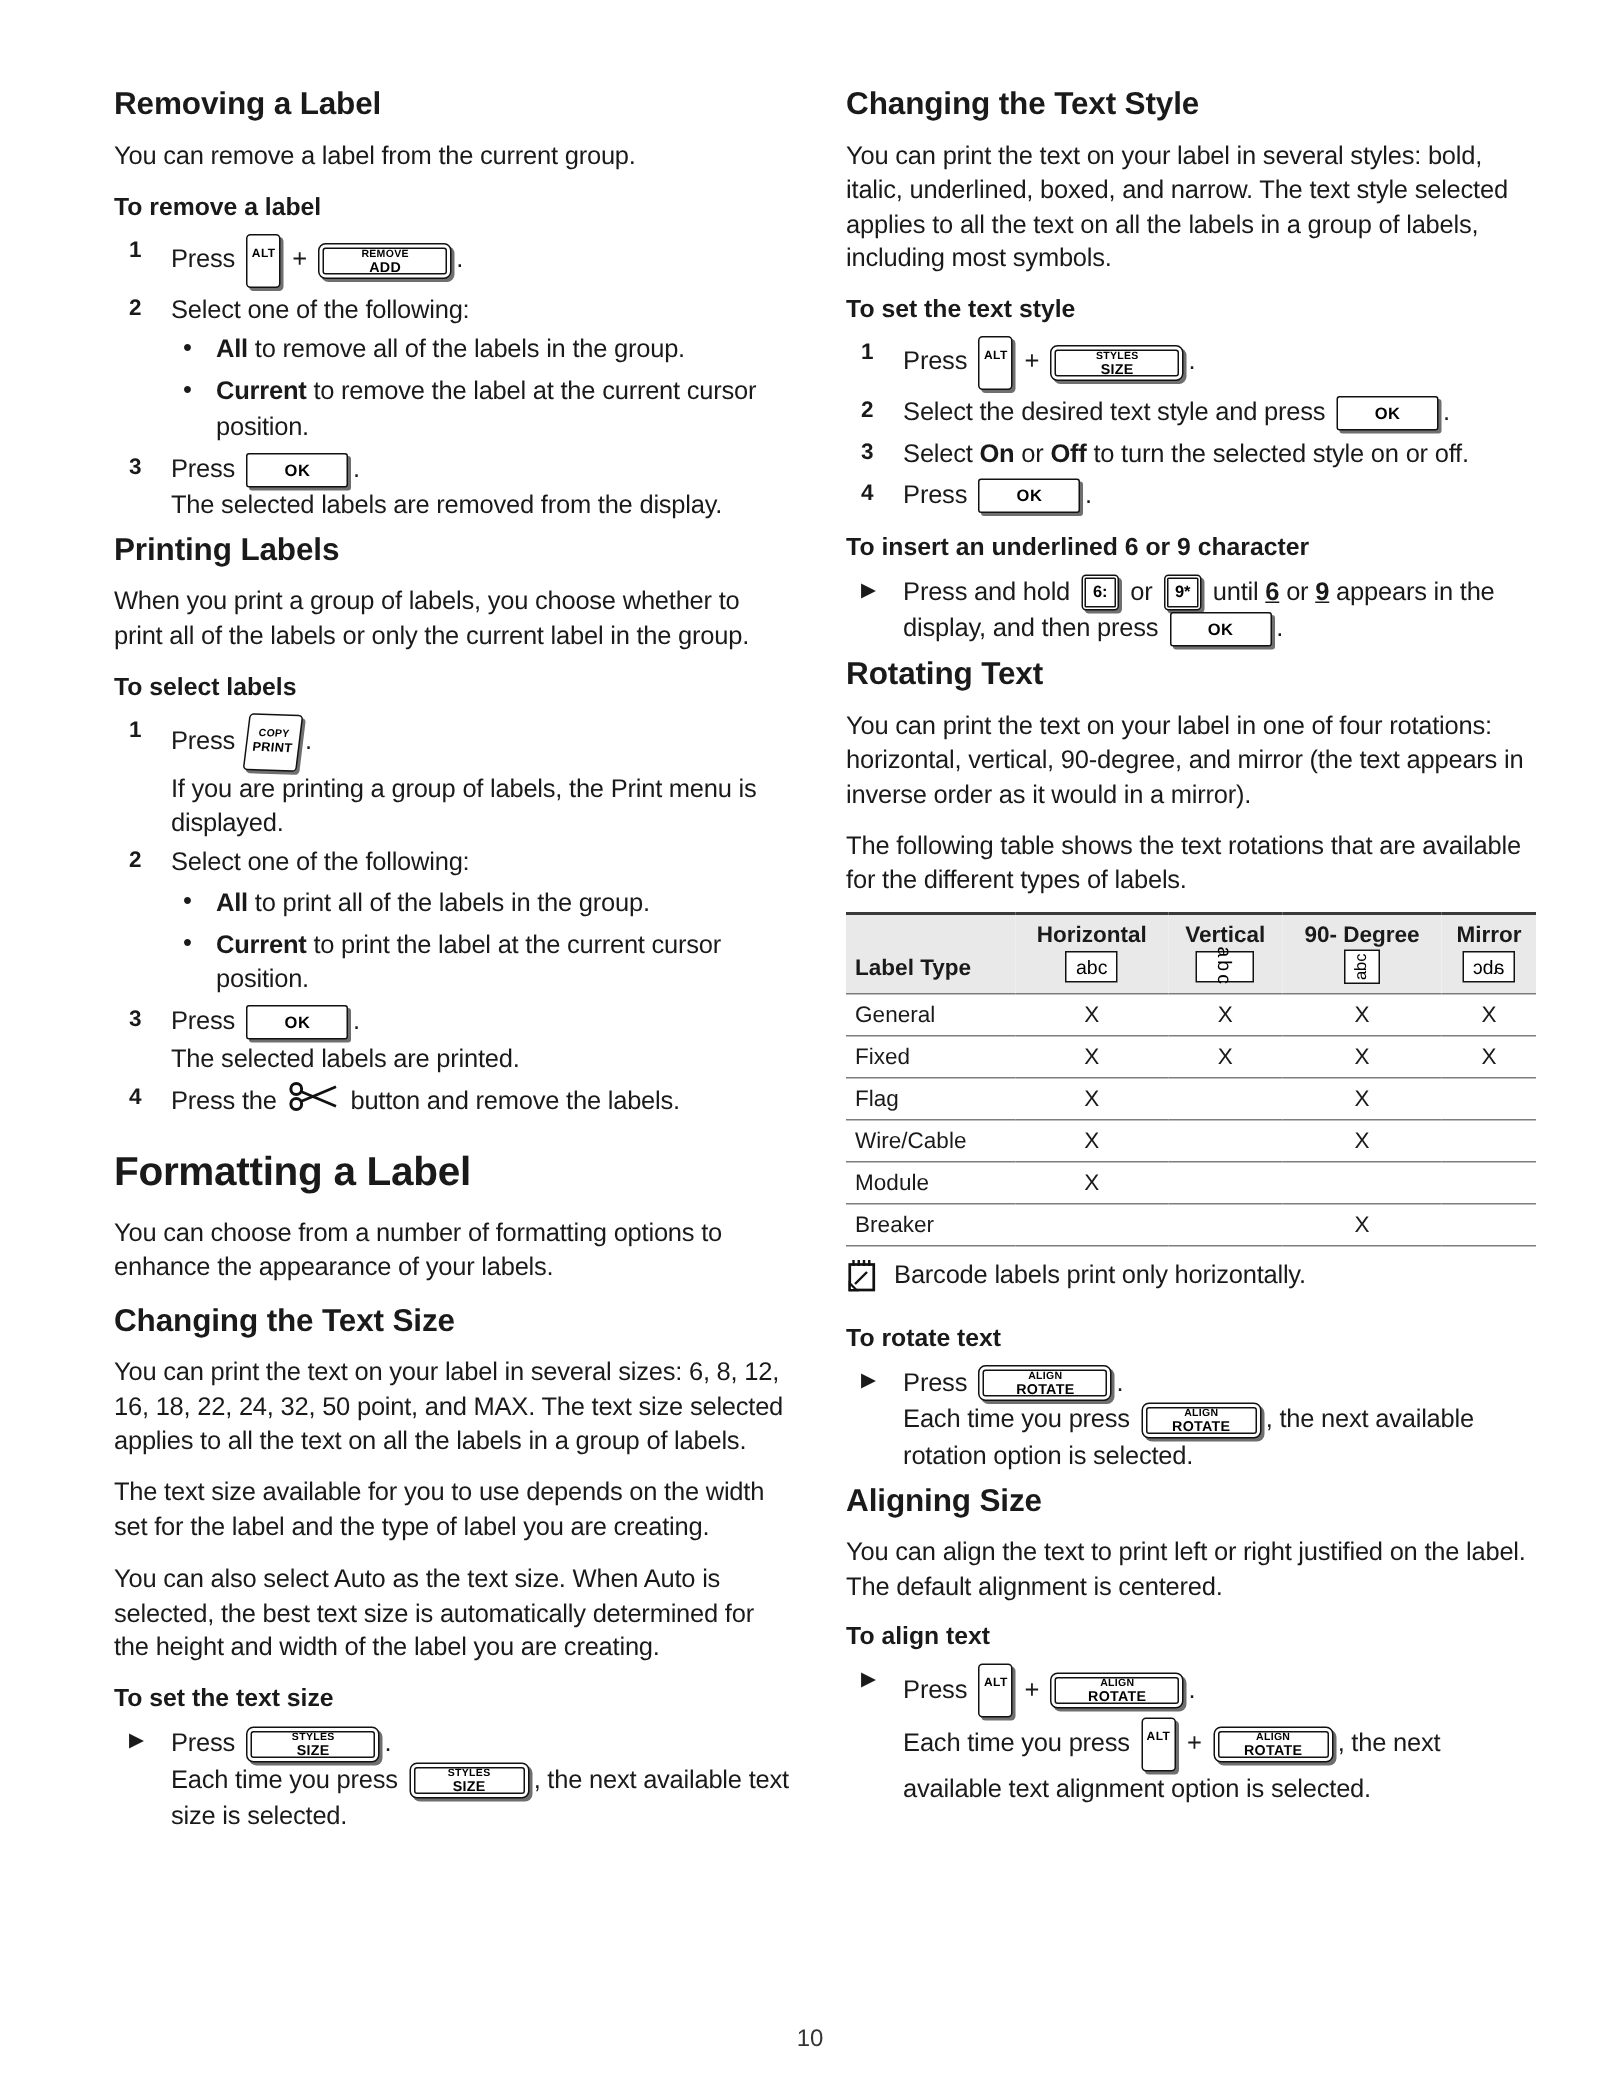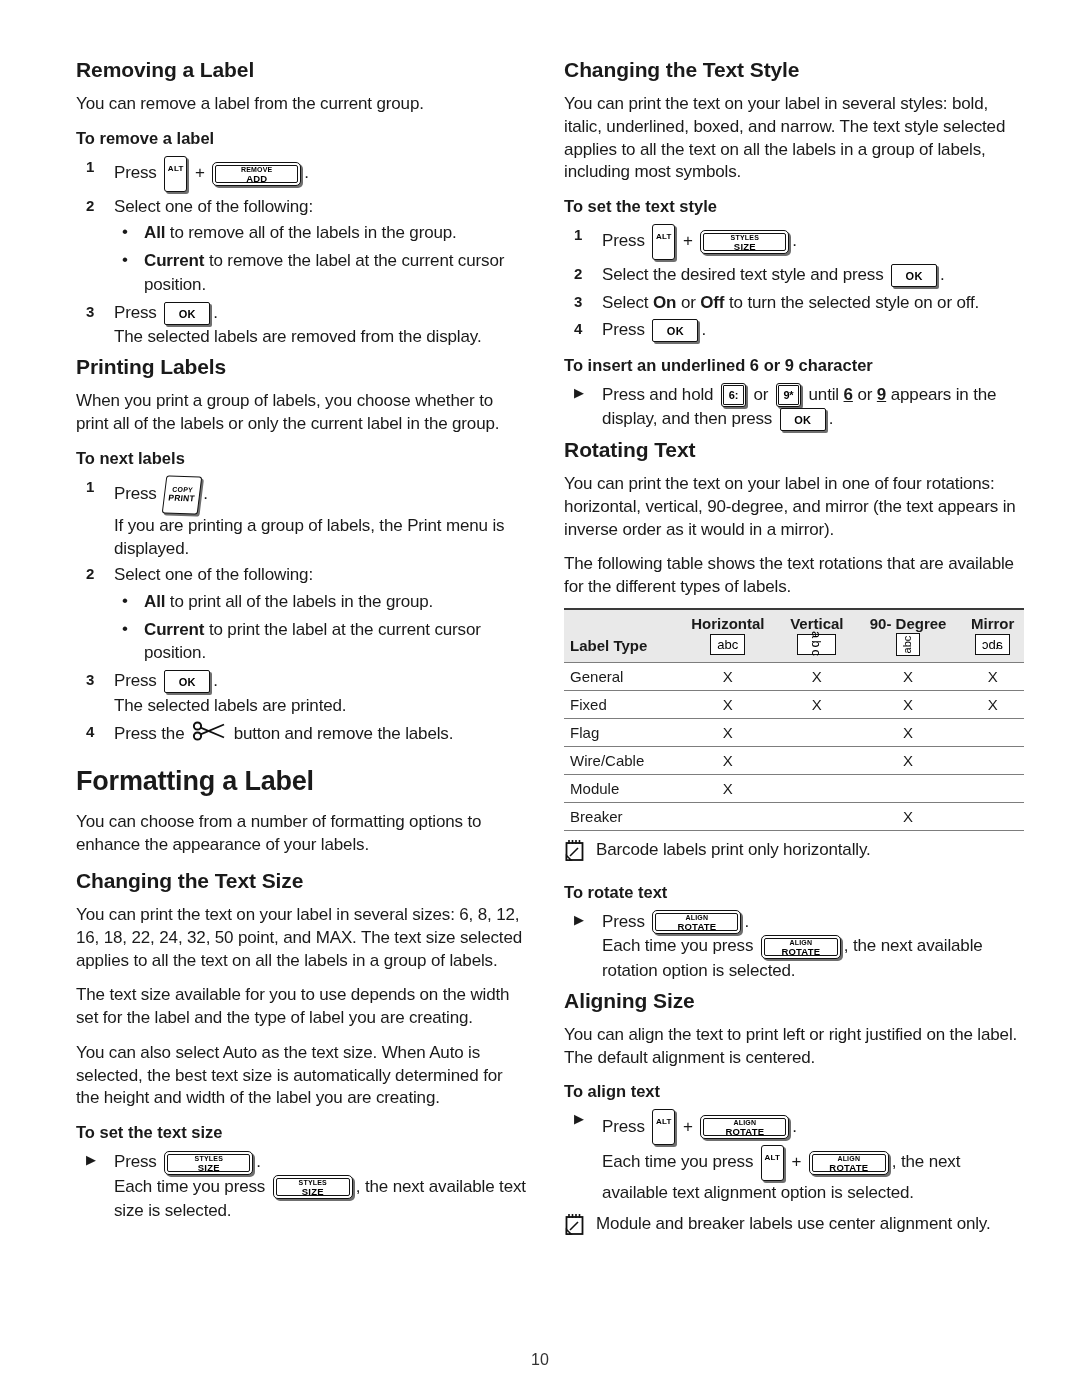--- a/index.html
+++ b/index.html
@@ -73,21 +73,21 @@
     font-size:8px; padding-top:8px; letter-spacing:0.3px;
   }
   .key.wide {
     width:89px; height:24px; border-radius:5px;
     padding:3px 0 0 0;
     border-width:1.6px;
     outline:1.4px solid #111; outline-offset:-4px;
   }
   .key.wide.big { width:80px; }
   .key.ok {
-    width:46px; height:23px; border-radius:2px;
+    width:68px; height:23px; border-radius:2px;
     font-size:11px; padding-top:6px; letter-spacing:0.4px;
     outline:none;
     text-align:center;
   }
   .key.num {
     width:25px; height:24px; border-radius:3px;
     font-size:11px; padding-top:6px;
     outline:1.2px solid #111; outline-offset:-3px;
   }
   .key.slant {
@@ -190,21 +190,21 @@
         <span class="inline">
           <span>Press</span>
           <span class="key ok">OK</span><span>.</span>
         </span>
         <span class="cont">The selected labels are removed from the display.</span>
       </li>
     </ol>
 
     <h2 class="sec">Printing Labels</h2>
     <p class="body">When you print a group of labels, you choose whether to print all of the labels or only the current label in the group.</p>
-    <h3 class="sub">To next labels</h3>
+    <h3 class="sub">To select labels</h3>
 
     <ol class="steps">
       <li style="margin-bottom:2px;">
         <span class="num">1</span>
         <span class="inline">
           <span>Press</span>
           <span class="key slant">
             <span class="l1">COPY</span>
             <span class="l2">PRINT</span>
           </span><span>.</span>
@@ -463,32 +463,18 @@
           <span class="key alt">ALT</span>
           <span>+</span>
           <span class="key wide big">
             <span class="l1">ALIGN</span>
             <span class="l2">ROTATE</span>
           </span><span>, the next available text alignment option is selected.</span>
         </span>
       </li>
     </ol>
 
-    <div class="note">
-      <span class="noteicon">
-        <svg width="22" height="24" viewBox="0 0 22 24">
-          <rect x="2.5" y="4" width="16" height="17" fill="#fff" stroke="#111" stroke-width="1.8"></rect>
-          <line x1="5" y1="1" x2="5" y2="5" stroke="#111" stroke-width="1.6"></line>
-          <line x1="8.5" y1="1" x2="8.5" y2="5" stroke="#111" stroke-width="1.6"></line>
-          <line x1="12" y1="1" x2="12" y2="5" stroke="#111" stroke-width="1.6"></line>
-          <line x1="15.5" y1="1" x2="15.5" y2="5" stroke="#111" stroke-width="1.6"></line>
-          <line x1="6" y1="17" x2="14" y2="9" stroke="#111" stroke-width="1.6"></line>
-          <path d="M2.5 21 L7 21 L2.5 16.5 Z" fill="#fff" stroke="#111" stroke-width="1.5"></path>
-        </svg>
-      </span>
-      <span>Module and breaker labels use center alignment only.</span>
-    </div>
 
   </div>
 </div>
 
 <div class="pagenum">10</div>
 </div>
 
 </body></html>

